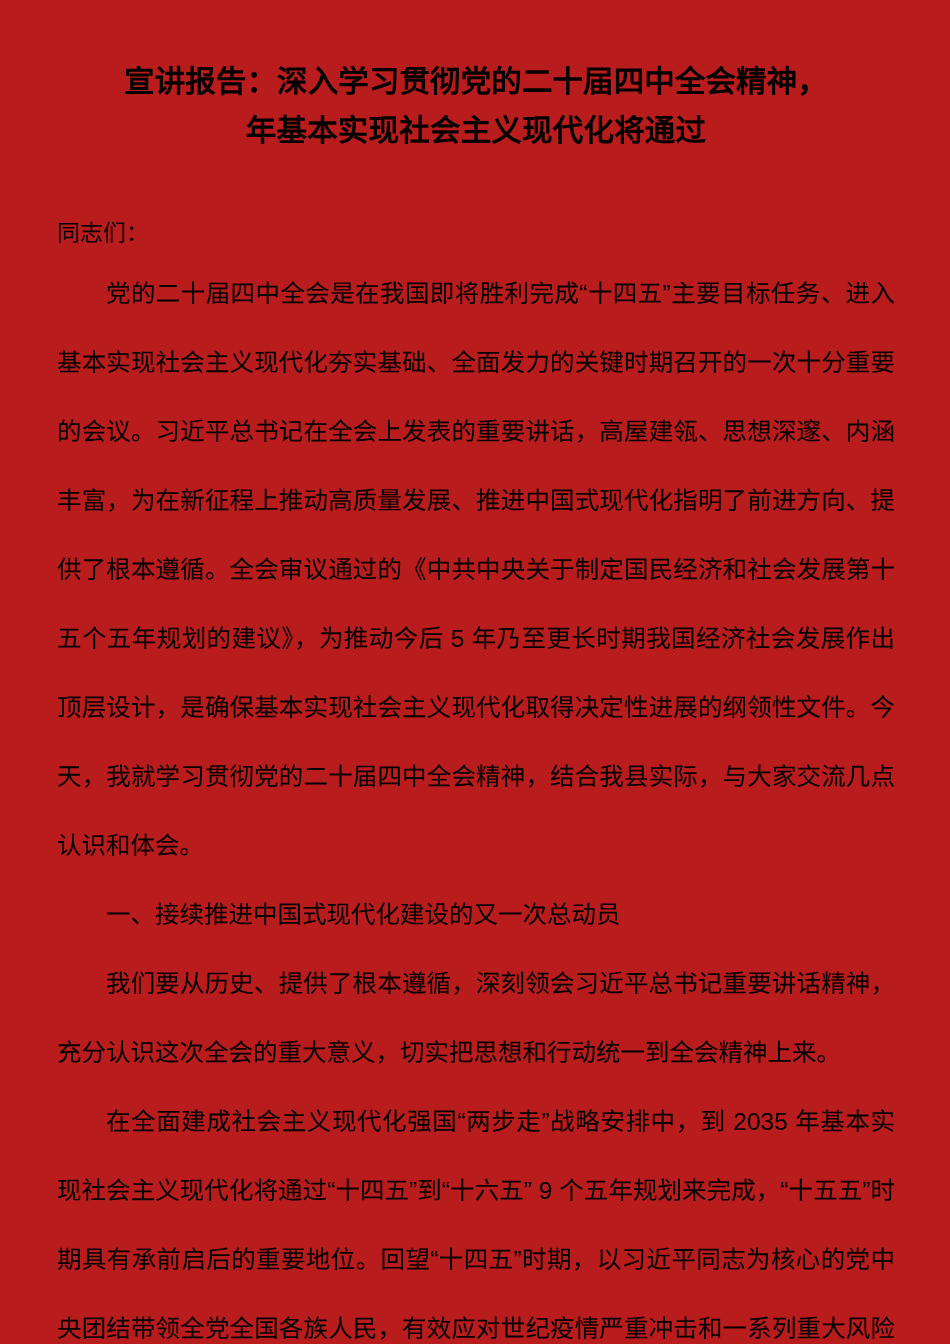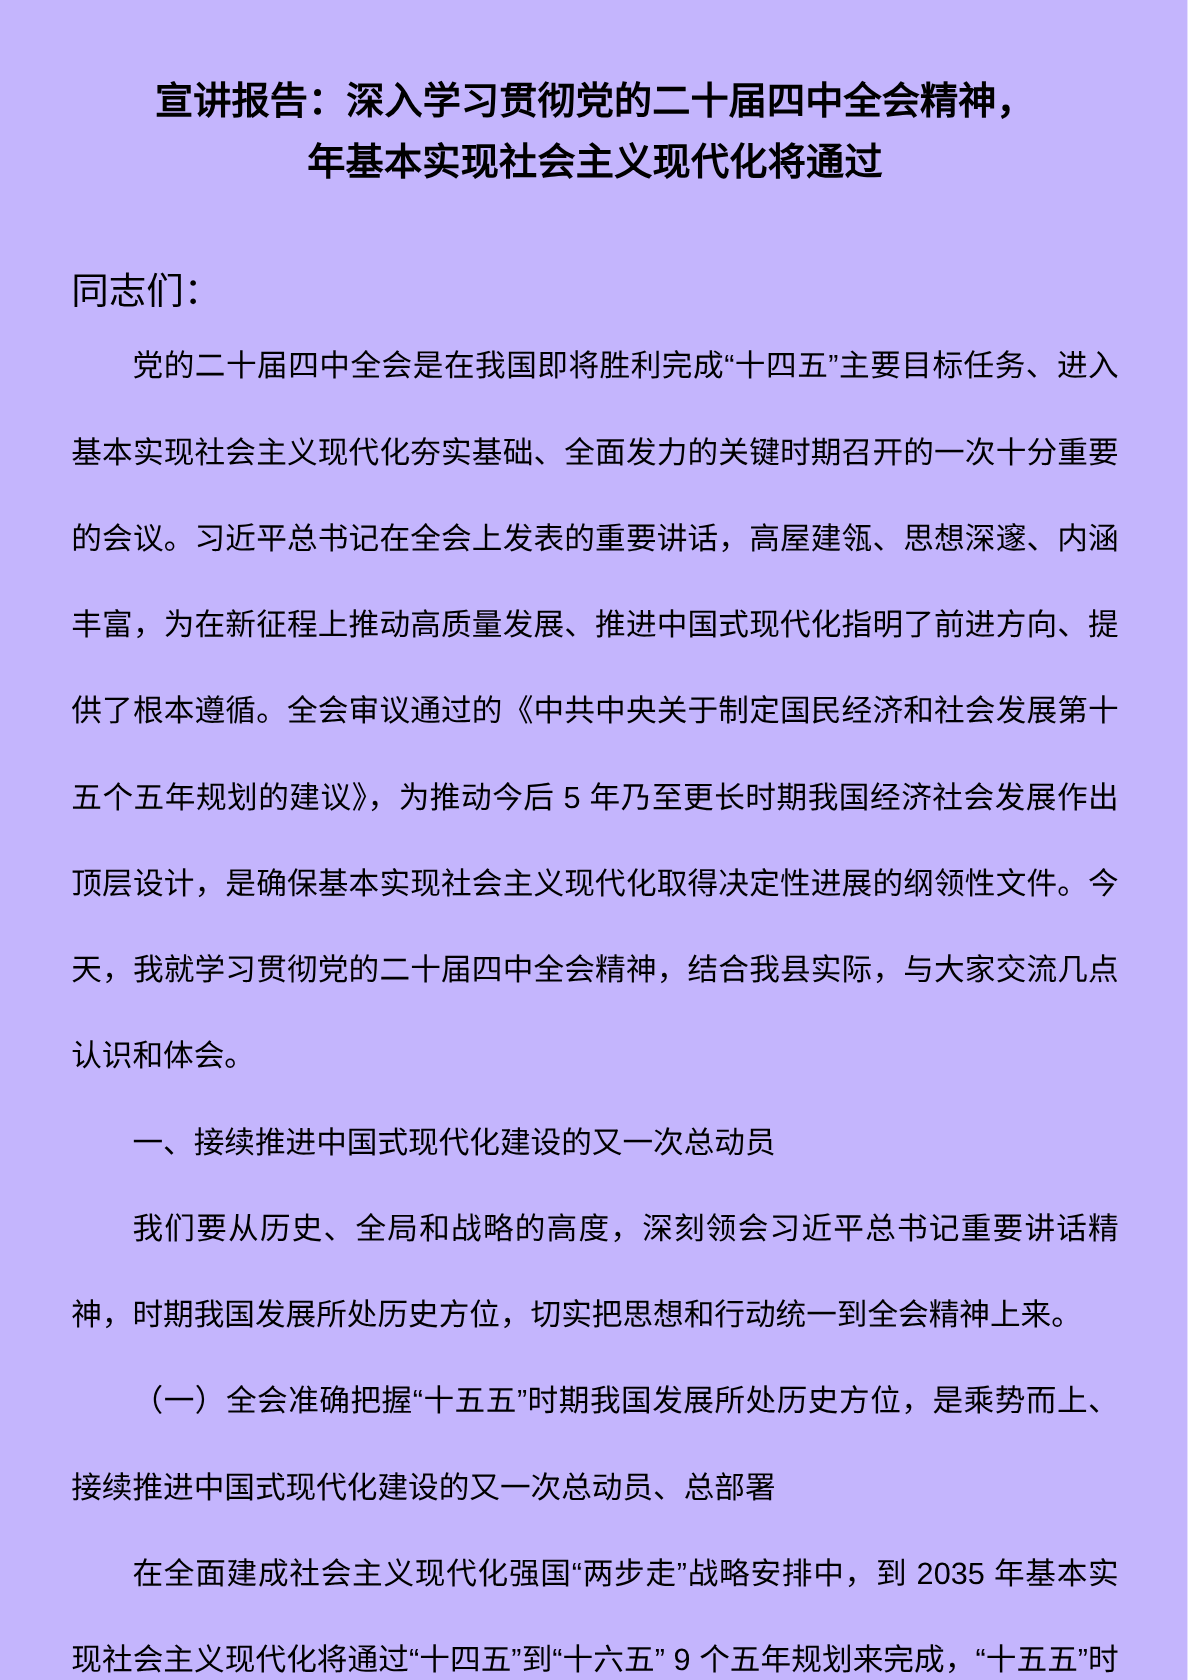--- a/index.html
+++ b/index.html
@@ -10,21 +10,21 @@
   }
   body {
     font-family: "Liberation Sans", "DejaVu Sans", sans-serif;
     color: #000000;
     -webkit-font-smoothing: antialiased;
   }
   .page {
     position: relative;
     width: 950px;
     height: 1344px;
-    background: #c4b5fd;
+    background: #b91c1c;
     overflow: hidden;
     box-sizing: border-box;
   }
   .doc-body {
     position: absolute;
     left: 57px;
     top: 0;
     width: 838px;
   }
   .doc-title {
@@ -40,21 +40,21 @@
   }
   .title-line {
     display: block;
   }
   .title-line-1 {
     letter-spacing: 0.1px;
   }
   .salutation {
     margin: 0;
     padding-top: 54px;
-    font-size: 30px;
+    font-size: 23px;
     line-height: 49.5px;
     font-weight: 400;
     text-align: justify;
     text-align-last: left;
     word-break: break-all;
     letter-spacing: 0px;
   }
   p.para {
     margin: 0;
     font-size: 24.5px;
@@ -81,20 +81,19 @@
       <span class="title-line title-line-1">宣讲报告：深入学习贯彻党的二十届四中全会精神，</span>
       <span class="title-line title-line-2">年基本实现社会主义现代化将通过</span>
     </h1>
 
     <p class="salutation">同志们：</p>
 
     <p class="para">党的二十届四中全会是在我国即将胜利完成“十四五”主要目标任务、进入基本实现社会主义现代化夯实基础、全面发力的关键时期召开的一次十分重要的会议。习近平总书记在全会上发表的重要讲话，高屋建瓴、思想深邃、内涵丰富，为在新征程上推动高质量发展、推进中国式现代化指明了前进方向、提供了根本遵循。全会审议通过的《中共中央关于制定国民经济和社会发展第十五个五年规划的建议》，为推动今后 5 年乃至更长时期我国经济社会发展作出顶层设计，是确保基本实现社会主义现代化取得决定性进展的纲领性文件。今天，我就学习贯彻党的二十届四中全会精神，结合我县实际，与大家交流几点认识和体会。</p>
 
     <p class="para heading-para">一、接续推进中国式现代化建设的又一次总动员</p>
 
-    <p class="para">我们要从历史、全局和战略的高度，深刻领会习近平总书记重要讲话精神，时期我国发展所处历史方位，切实把思想和行动统一到全会精神上来。</p>
+    <p class="para">我们要从历史、提供了根本遵循，深刻领会习近平总书记重要讲话精神，充分认识这次全会的重大意义，切实把思想和行动统一到全会精神上来。</p>
 
-    <p class="para heading-para">（一）全会准确把握“十五五”时期我国发展所处历史方位，是乘势而上、接续推进中国式现代化建设的又一次总动员、总部署</p>
 
     <p class="para">在全面建成社会主义现代化强国“两步走”战略安排中，到 2035 年基本实现社会主义现代化将通过“十四五”到“十六五” 9 个五年规划来完成，“十五五”时期具有承前启后的重要地位。回望“十四五”时期，以习近平同志为核心的党中央团结带领全党全国各族人民，有效应对世纪疫情严重冲击和一系列重大风险挑战，我国经济实力、科技实力、综合国力跃上新</p>
 
   </div>
 </div>
 
 </body></html>

